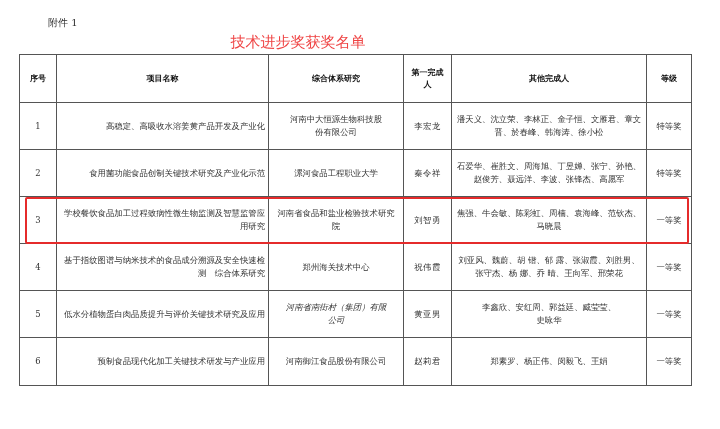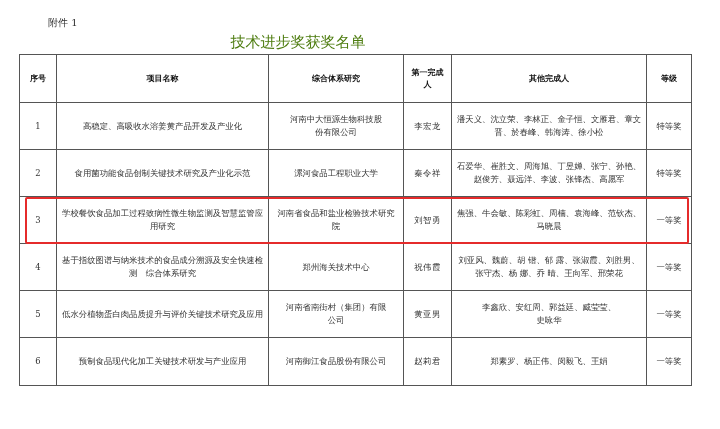--- a/index.html
+++ b/index.html
@@ -1,28 +1,28 @@
 <!DOCTYPE html>
 <html><head>
 <meta charset="utf-8">
 <style>
   html, body { margin: 0; padding: 0; background: #ffffff; }
   body { width: 720px; height: 429px; position: relative; overflow: hidden;
          font-family: "DejaVu Serif", "Liberation Serif", serif; color: #222; }
   .attachment { position: absolute; left: 48px; top: 16px; font-size: 10px; color: #333; }
   .title { position: absolute; left: 0; width: 596px; top: 33px; text-align: center;
-           font-family: "DejaVu Sans", "Liberation Sans", sans-serif; font-size: 15px; color: #4d7c0f; }
+           font-family: "DejaVu Sans", "Liberation Sans", sans-serif; font-size: 15px; color: #ef4444; }
   table.awards { position: absolute; left: 19px; top: 54px; border-collapse: collapse;
                  table-layout: fixed; width: 672px; border: 1.5px solid #555; }
   table.awards th, table.awards td { border: 1px solid #555; padding: 0 3px; vertical-align: middle; }
   table.awards th { height: 47px; font-family: "DejaVu Sans", "Liberation Sans", sans-serif;
                     font-weight: bold; font-size: 8px; text-align: center; color: #111; line-height: 12px; }
   table.awards td { height: 46px; font-size: 8.4px; line-height: 13px; color: #333; }
   td.c-idx, td.c-unit, td.c-person, td.c-others, td.c-level { text-align: center; }
-  td.c-name { text-align: center; padding-left: 6px; }
+  td.c-name { text-align: right; padding-left: 6px; }
   td.c-person { letter-spacing: 0.5px; }
   .highlight { position: absolute; left: 25px; top: 197px; width: 660px; height: 43px;
                border: 2px solid #e52b2b; border-radius: 2px; pointer-events: none; }
 </style>
 </head>
 <body>
 
 <div class="attachment">附件 1</div>
 <div class="title">技术进步奖获奖名单</div>
 
@@ -74,21 +74,21 @@
       <td class="c-idx">4</td>
       <td class="c-name">基于指纹图谱与纳米技术的食品成分溯源及安全快速检测　综合体系研究</td>
       <td class="c-unit">郑州海关技术中心</td>
       <td class="c-person">祝伟霞</td>
       <td class="c-others">刘亚风、魏蔚、胡 锴、郁 露、张淑霞、刘胜男、张守杰、杨 娜、乔 晴、王向军、邢荣花</td>
       <td class="c-level">一等奖</td>
     </tr>
     <tr>
       <td class="c-idx">5</td>
       <td class="c-name">低水分植物蛋白肉品质提升与评价关键技术研究及应用</td>
-      <td class="c-unit" style="padding:0 14px;">河南省南街村（集团）有限公司</td>
+      <td class="c-unit" style="padding:0 14px;font-style:italic;">河南省南街村（集团）有限公司</td>
       <td class="c-person">黄亚男</td>
       <td class="c-others" style="padding:0 30px;">李鑫欣、安红周、郭益廷、臧莹莹、史咏华</td>
       <td class="c-level">一等奖</td>
     </tr>
     <tr>
       <td class="c-idx" style="height:47px;">6</td>
       <td class="c-name">预制食品现代化加工关键技术研发与产业应用</td>
       <td class="c-unit">河南御江食品股份有限公司</td>
       <td class="c-person">赵莉君</td>
       <td class="c-others">郑素罗、杨正伟、闵毅飞、王娟</td>

